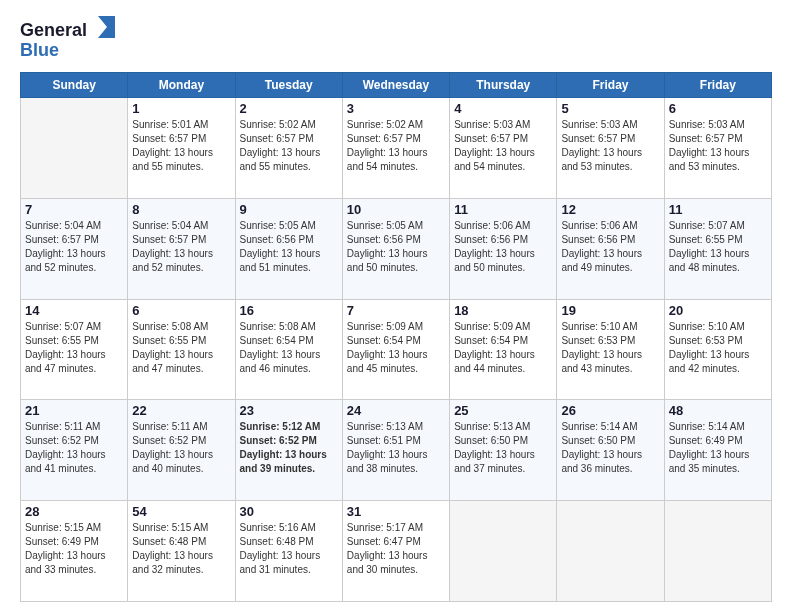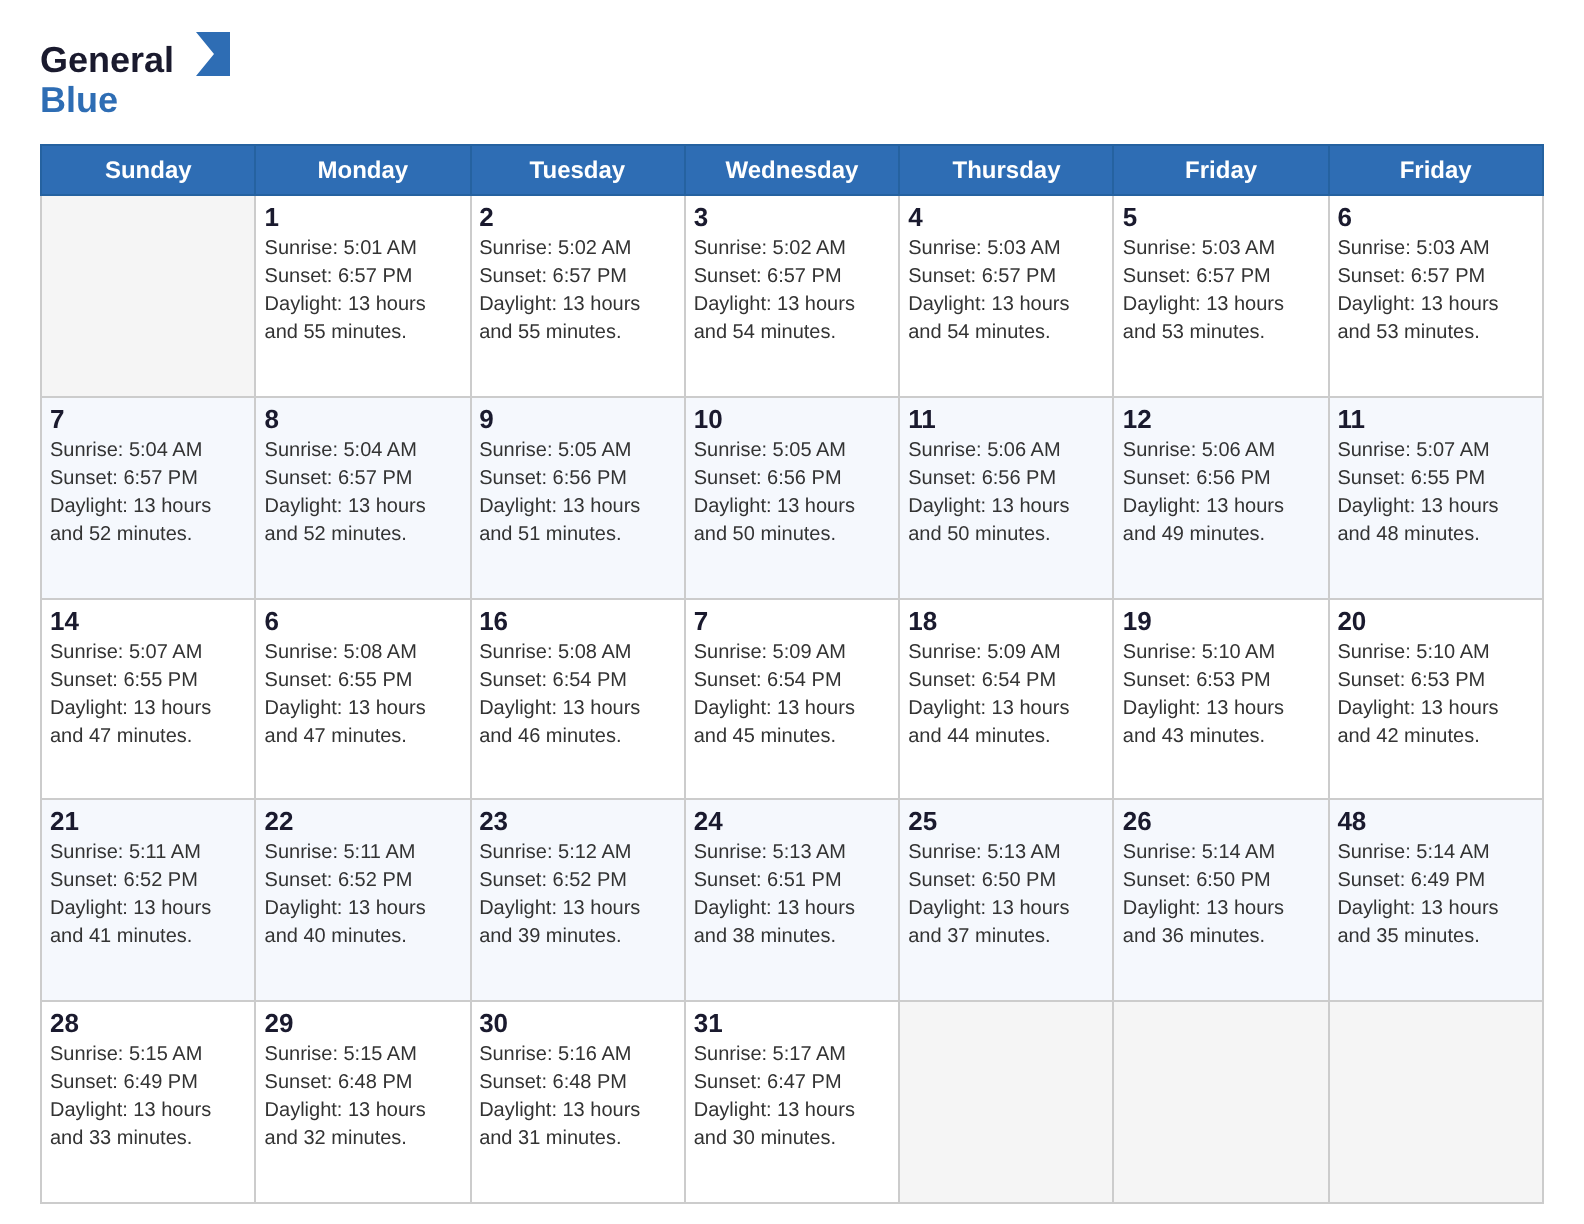--- a/index.html
+++ b/index.html
@@ -278,21 +278,21 @@
           </td>
           <td>
             <span class="day-number">22</span>
             <div class="day-info" style="white-space: pre-line;">Sunrise: 5:11 AM
 Sunset: 6:52 PM
 Daylight: 13 hours
 and 40 minutes.</div>
           </td>
           <td>
             <span class="day-number">23</span>
-            <div class="day-info" style="white-space: pre-line;">Sunrise: 5:12 AM
+            <div class="day-info" style="white-space: pre-line; font-weight: bold;">Sunrise: 5:12 AM
 Sunset: 6:52 PM
 Daylight: 13 hours
 and 39 minutes.</div>
           </td>
           <td>
             <span class="day-number">24</span>
             <div class="day-info" style="white-space: pre-line;">Sunrise: 5:13 AM
 Sunset: 6:51 PM
 Daylight: 13 hours
 and 38 minutes.</div>
@@ -321,21 +321,21 @@
         </tr>
         <tr>
           <td>
             <span class="day-number">28</span>
             <div class="day-info" style="white-space: pre-line;">Sunrise: 5:15 AM
 Sunset: 6:49 PM
 Daylight: 13 hours
 and 33 minutes.</div>
           </td>
           <td>
-            <span class="day-number">29</span>
+            <span class="day-number">54</span>
             <div class="day-info" style="white-space: pre-line;">Sunrise: 5:15 AM
 Sunset: 6:48 PM
 Daylight: 13 hours
 and 32 minutes.</div>
           </td>
           <td>
             <span class="day-number">30</span>
             <div class="day-info" style="white-space: pre-line;">Sunrise: 5:16 AM
 Sunset: 6:48 PM
 Daylight: 13 hours

